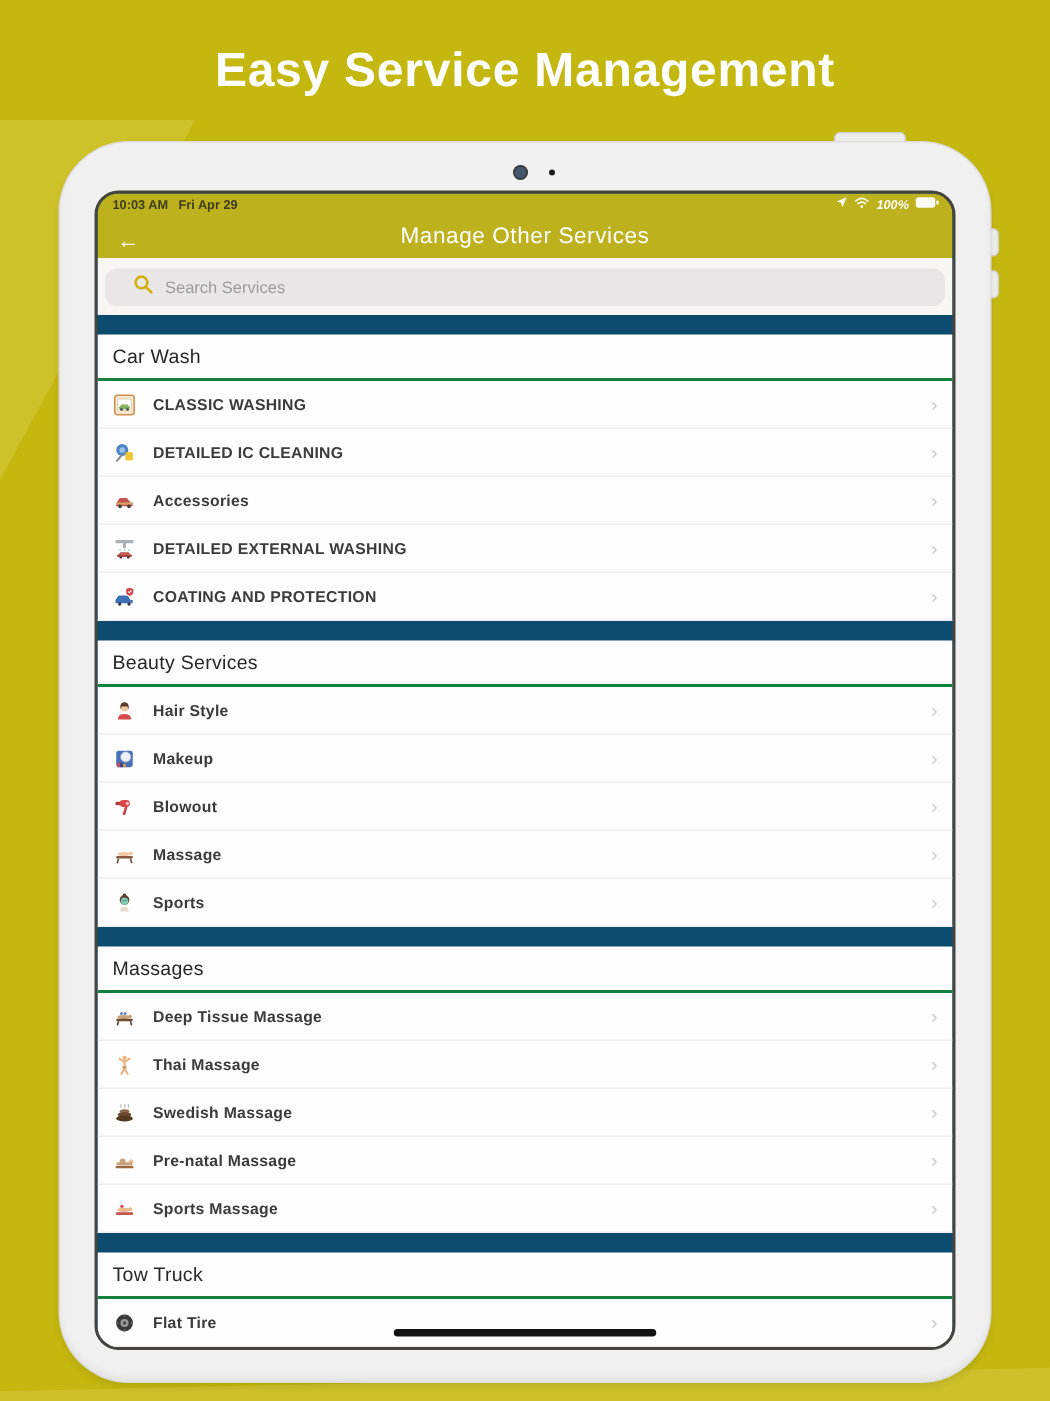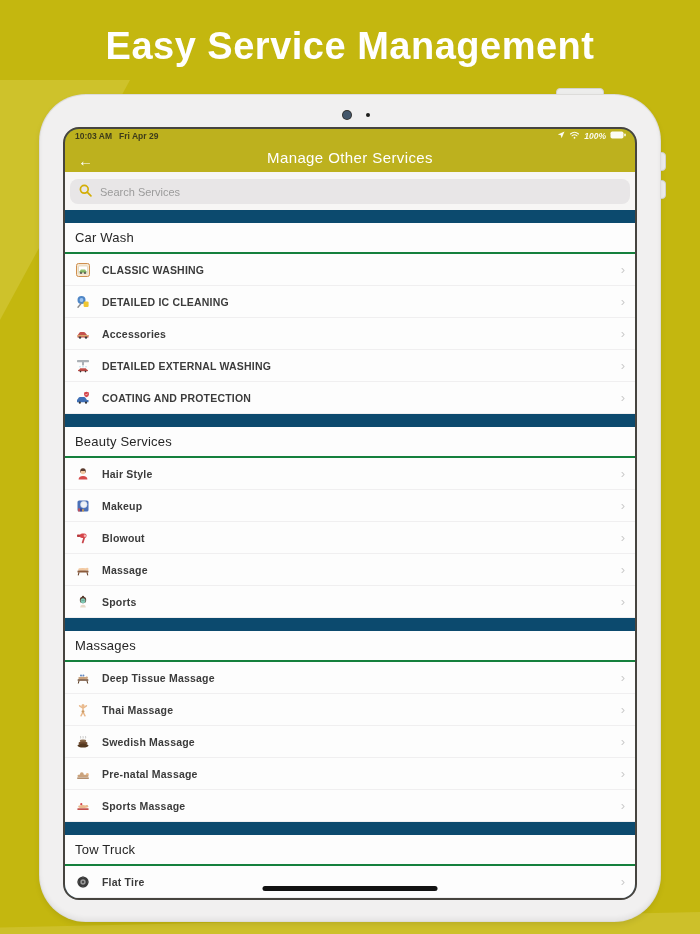--- a/index.html
+++ b/index.html
@@ -14,21 +14,21 @@
   }
   .bg-light-bottom{
     position:absolute;left:0;bottom:0;width:100%;height:26px;
     background:#cdc02a;clip-path:polygon(0 75%,100% 15%,100% 100%,0 100%);
   }
   .banner{
     position:absolute;top:0;left:0;width:100%;height:92px;
     display:flex;align-items:center;justify-content:center;
   }
   .banner-title{
-    color:#fff;font-size:38px;font-weight:700;letter-spacing:.5px;
+    color:#fff;font-size:32px;font-weight:700;letter-spacing:.5px;
   }
   
   .hw-btn{position:absolute;background:#ededec;border:1px solid #d3d2d0;border-radius:4px;}
   .btn-power{left:556px;top:88px;width:46px;height:10px;}
   .btn-vol1{left:655px;top:152px;width:9px;height:17px;}
   .btn-vol2{left:655px;top:180px;width:9px;height:17px;}
   .tablet{
     position:absolute;left:40px;top:95px;width:620px;height:826px;
     background:#f1f0f0;border-radius:46px;
     box-shadow:0 0 0 1px #dddcda, inset 0 -3px 4px rgba(0,0,0,.05), 0 3px 6px rgba(0,0,0,.10);
@@ -44,21 +44,21 @@
   }
   .appbar{position:relative;height:43px;background:#bdb11e;color:#fff;}
   .statusbar{position:absolute;top:2px;left:10px;right:9px;display:flex;justify-content:space-between;align-items:center;font-size:8.5px;}
   .status-left{color:#3e3c1a;display:flex;gap:7px;font-weight:600;}
   .status-right{color:#fcfcf2;display:flex;gap:4px;align-items:center;font-weight:600;font-style:italic;}
   .navbar{position:absolute;left:0;right:0;bottom:0;height:26px;}
   .back-arrow{position:absolute;left:13px;bottom:4px;font-size:15px;color:#fff;cursor:pointer;line-height:1;}
   .nav-title{position:absolute;left:0;right:0;bottom:6px;text-align:center;font-size:15px;letter-spacing:.4px;color:#fff;font-weight:500;}
   .intro-block{background:#f7f6f5;padding:7px 5px 6px 5px;}
   .intro-text{font-size:9.3px;color:#3a3a3a;margin:0 0 7px 2px;letter-spacing:.1px;}
-  .search-pill{height:25px;border-radius:8px;background:#e8e6e7;display:flex;align-items:center;padding-left:9px;}
+  .search-pill{height:25px;border-radius:8px;background:#e8e6e7;display:flex;align-items:center;padding-left:19px;}
   .search-pill input{
     border:none;background:transparent;outline:none;margin-left:6px;flex:1;
     font-size:11px;color:#444;font-family:"Liberation Sans",sans-serif;
   }
   .search-pill input::placeholder{color:#9b9b9b;}
   .section{margin-top:13px;background:#fdfdfd;}
   .section-header{height:29px;display:flex;align-items:center;padding-left:10px;
     font-size:13px;font-weight:400;color:#262626;border-bottom:2px solid #15803d;letter-spacing:.2px;}
   .row{height:31px;display:flex;align-items:center;padding:0 10px;border-bottom:1px solid #f0eff0;cursor:pointer;}
   .row-icon{width:16px;height:16px;margin-right:11px;flex:0 0 auto;}

